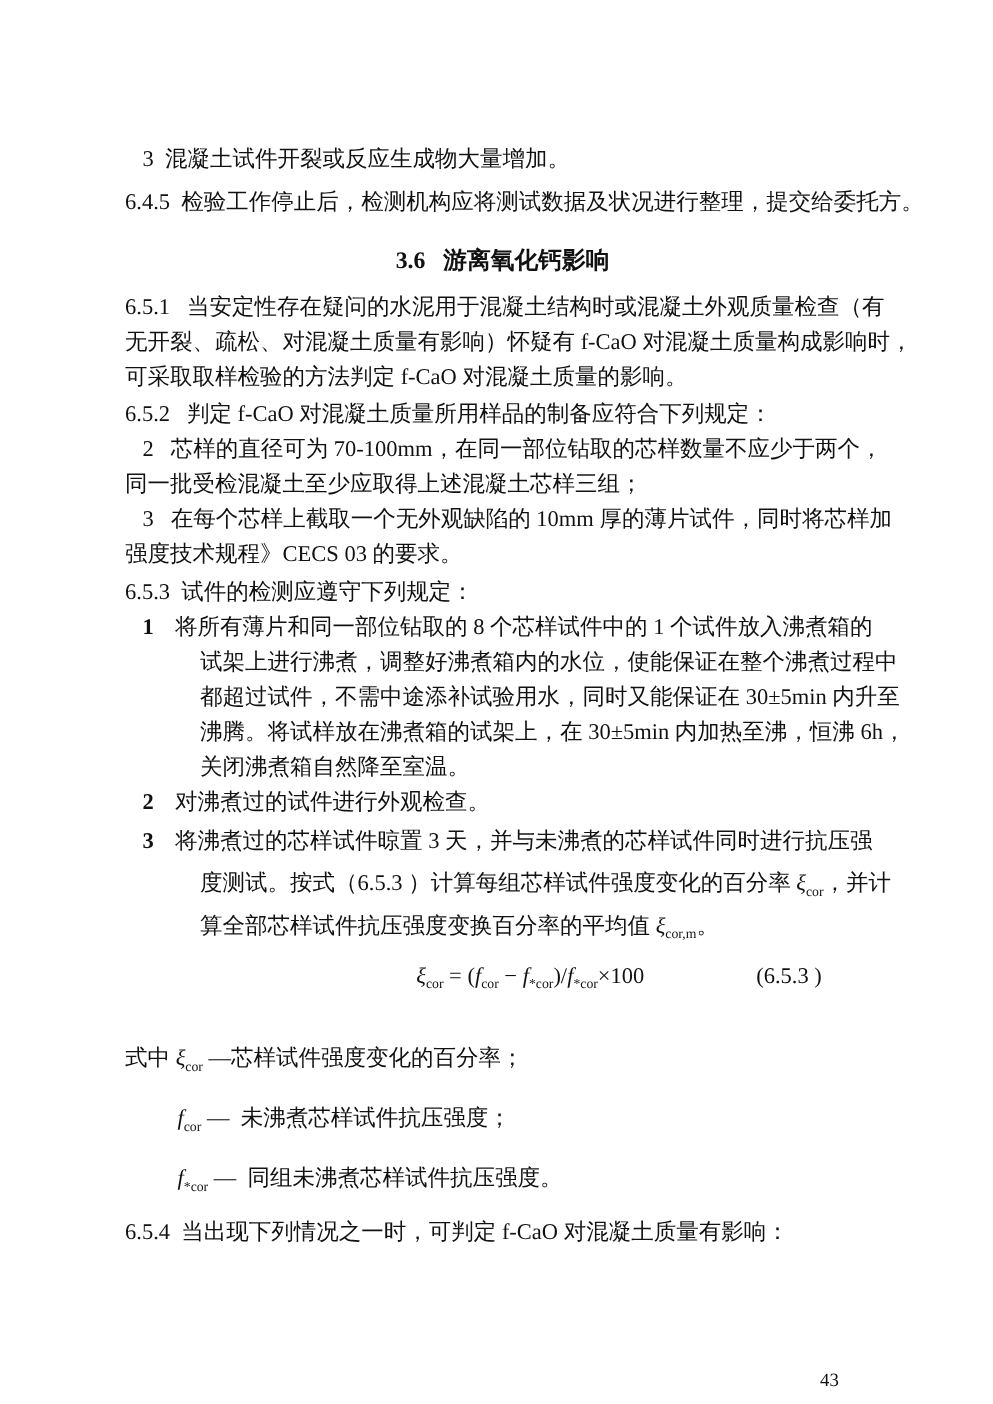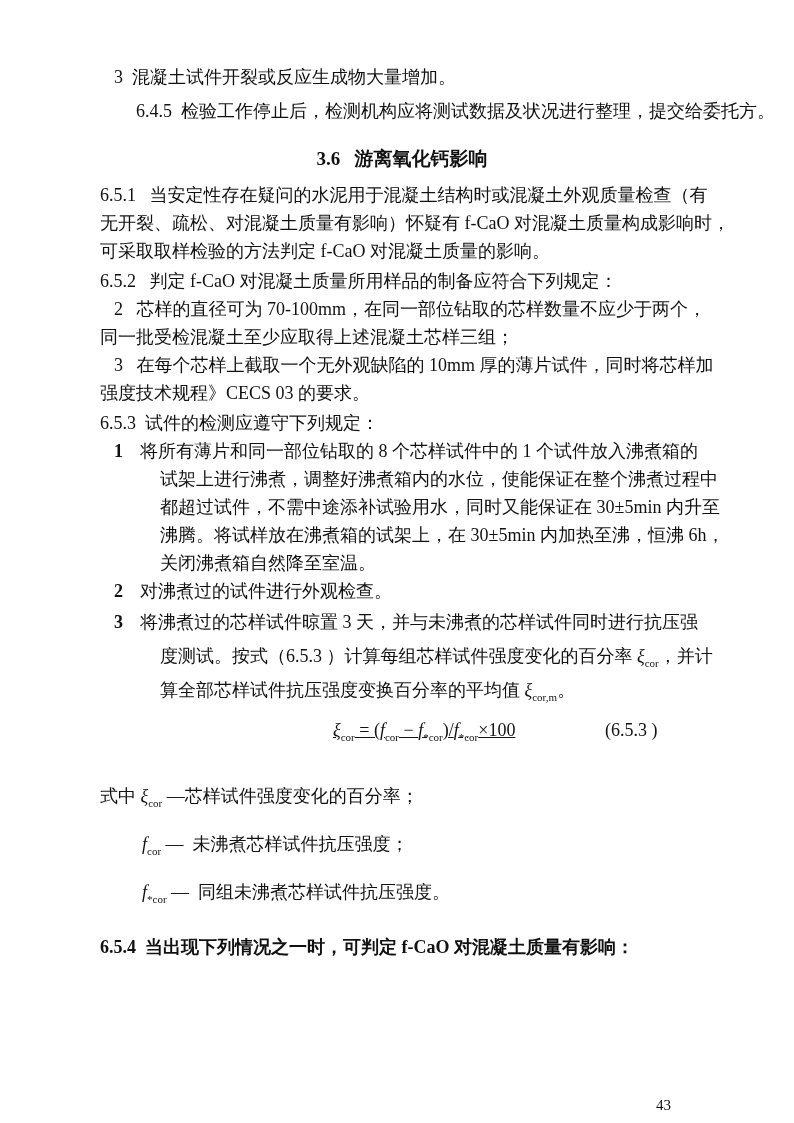--- a/index.html
+++ b/index.html
@@ -7,30 +7,30 @@
     position: relative;
     width: 794px;
     height: 1123px;
     background: #ffffff;
     color: #111111;
     font-family: "Liberation Serif", "DejaVu Serif", serif;
     font-size: 18px;
     overflow: hidden;
   }
   .content {
-    padding: 63px 90px 0 100px;
+    padding: 113px 90px 0 100px;
   }
   .ln {
     line-height: 28px;
     white-space: pre;
   }
   .item { padding-left: 14px; }        
   .hang { padding-left: 60px; }        
-  .mt6  { margin-top: 6px; margin-left: 36px; }
-  .mt8  { margin-top: 24px; font-weight: bold; }
+  .mt6  { margin-top: 6px; }
+  .mt8  { margin-top: 12px; }
   .mt14 { margin-top: 14px; }
   .mt16 { margin-top: 32px; }
   .wide { line-height: 34px; }         
   .heading {
     margin: 20px 0 8px 0;
     font-size: 19px;
     font-weight: bold;
     text-align: center;
     line-height: 28px;
     white-space: pre;
@@ -45,21 +45,21 @@
     font-family: "Liberation Serif", "DejaVu Serif", serif;
   }
   sub { font-size: 11px; line-height: 0; }
   .formula-row {
     position: relative;
     height: 34px;
     margin-top: 6px;
     line-height: 34px;
     white-space: pre;
   }
-  .formula { position: absolute; left: 233px; top: 0; text-decoration: underline; }
+  .formula { position: absolute; left: 233px; top: 0; }
   .eq-label { position: absolute; left: 505px; top: 0; }
   .def-term { padding-left: 42px; }
   .page-num {
     position: absolute;
     left: 656px;
     top: 1058px;
     font-size: 15px;
     line-height: 20px;
     margin-top: 37px;
   }

